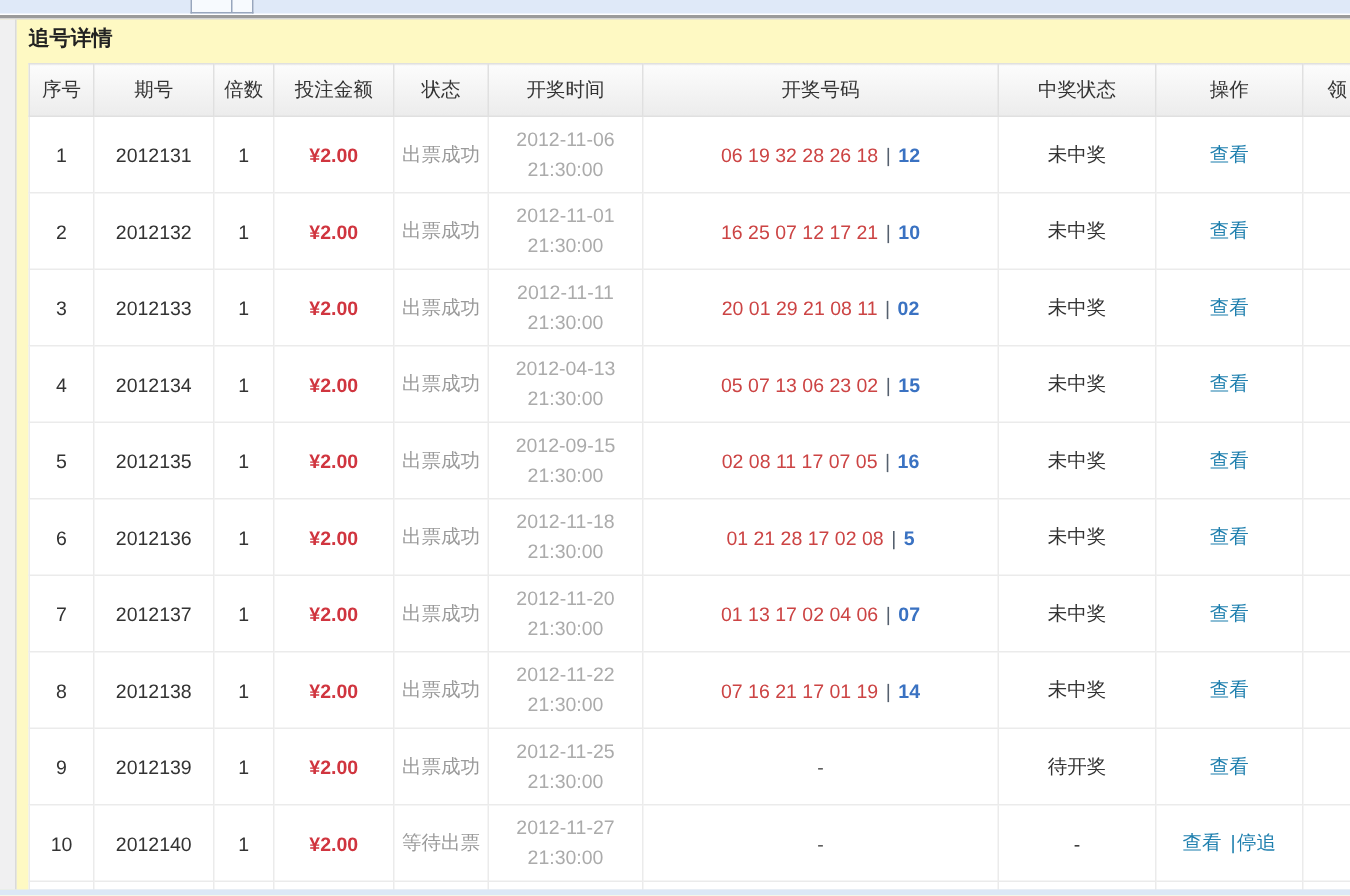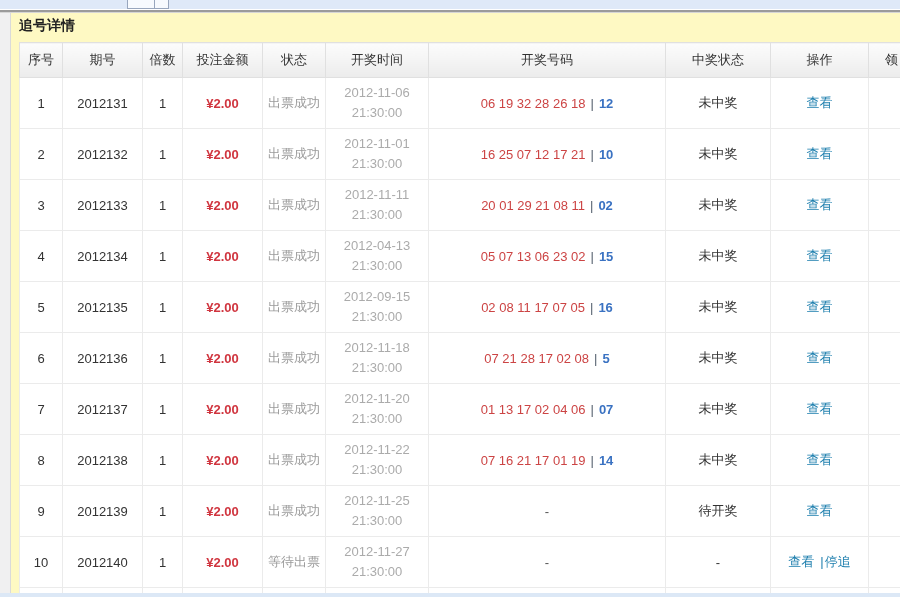--- a/index.html
+++ b/index.html
@@ -173,21 +173,21 @@
       <td>6</td>
       <td>2012136</td>
       <td>1</td>
       <td class="cell-amount">¥2.00</td>
       <td class="cell-status">出票成功</td>
       <td class="cell-time">
         <div>2012-11-18</div>
         <div>21:30:00</div>
       </td>
       <td>
-        <span class="num-red">07 21 28 17 02 08</span><span class="num-sep">|</span><span class="num-blue">5</span>
+        <span class="num-red">01 21 28 17 02 08</span><span class="num-sep">|</span><span class="num-blue">5</span>
       </td>
       <td class="cell-win">未中奖</td>
       <td><a class="act-link">查看</a></td>
       <td></td>
     </tr>
           <tr>
       <td>7</td>
       <td>2012137</td>
       <td>1</td>
       <td class="cell-amount">¥2.00</td>

